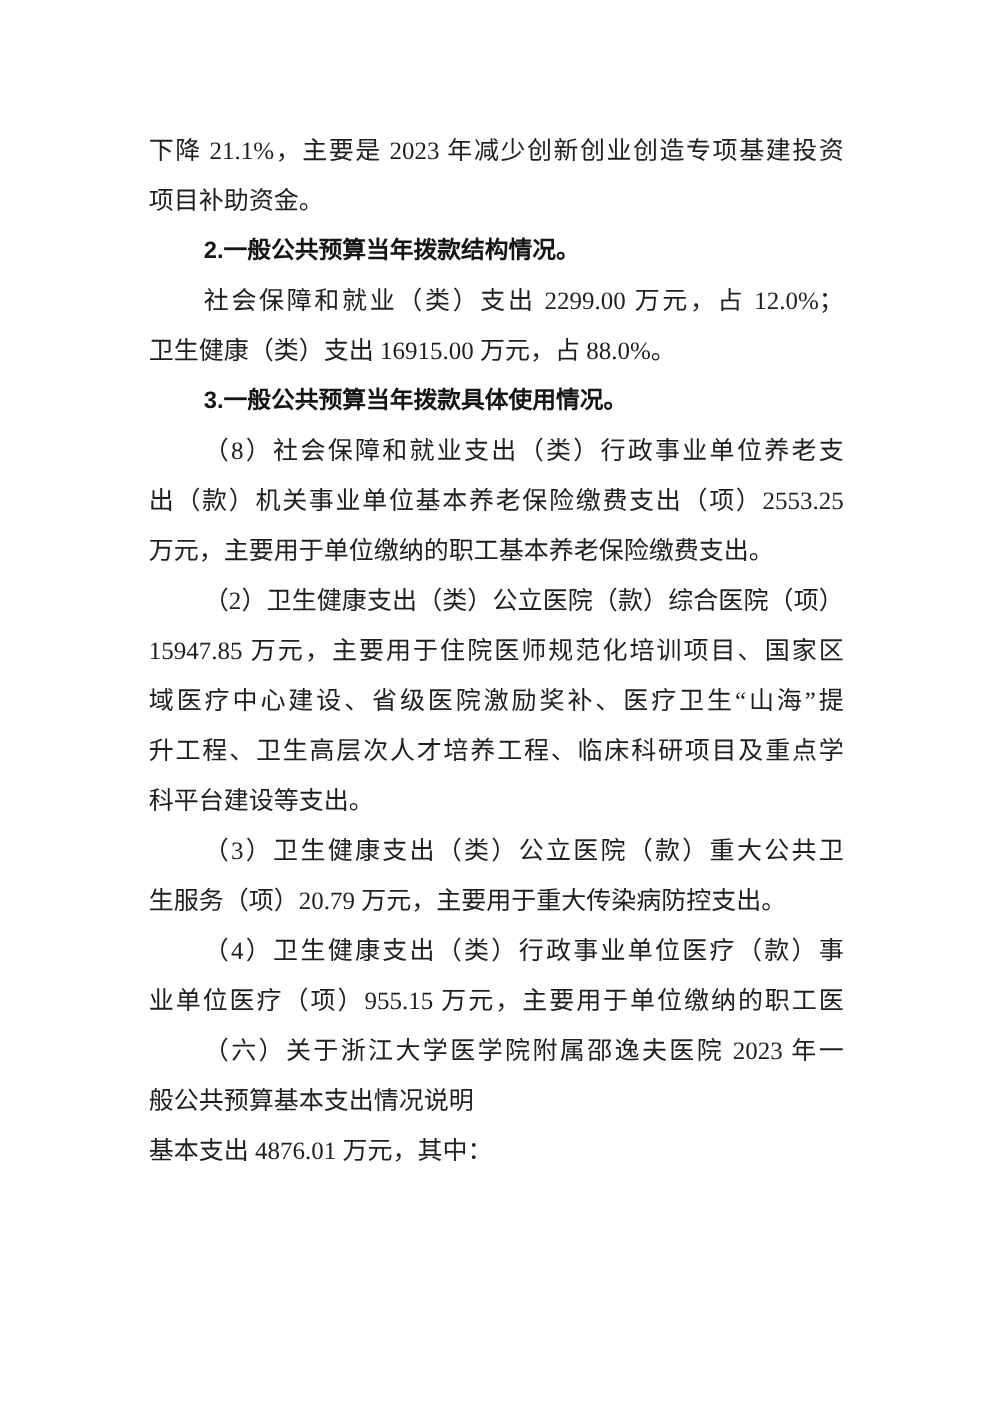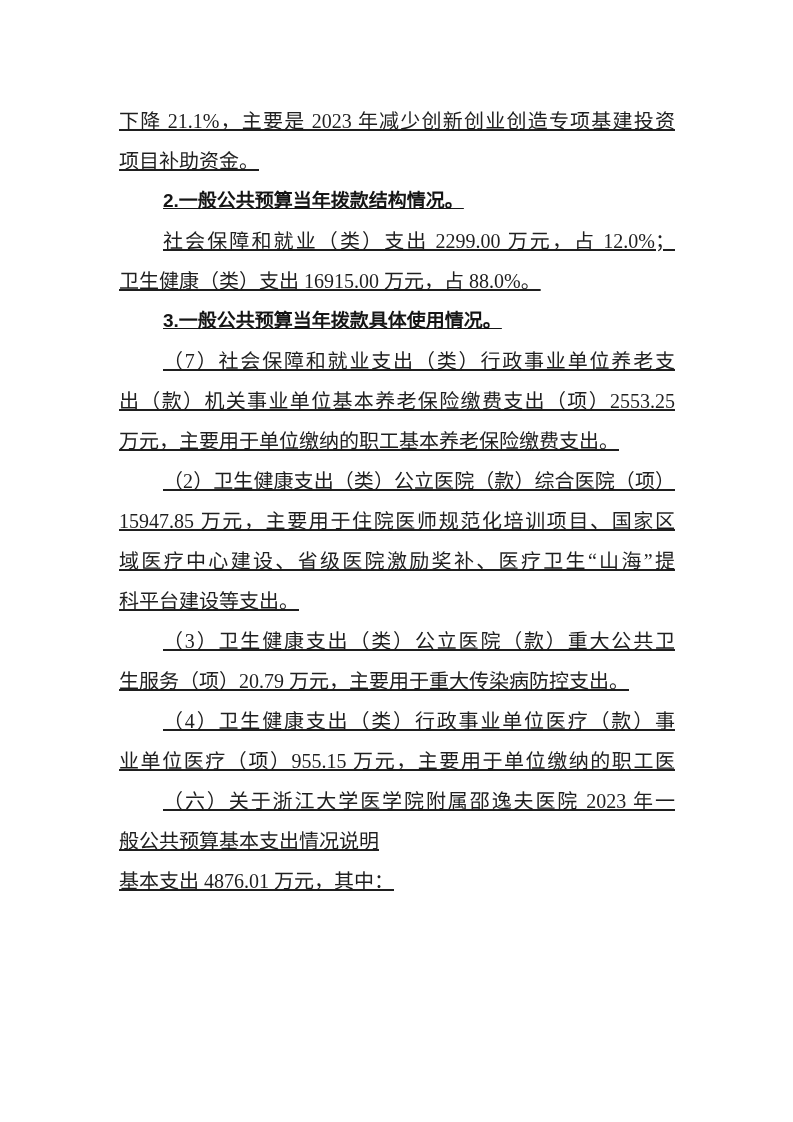--- a/index.html
+++ b/index.html
@@ -30,21 +30,20 @@
     height: 40px;
     line-height: 40px;
     font-size: 20px;
     color: #1f1f1f;
     text-align: justify;
     text-align-last: justify;
     text-justify: inter-character;
     overflow: hidden;
     white-space: pre;
     white-space: normal;
-    text-decoration: underline;
   }
   .line.end {
     text-align-last: left;
   }
   .line.indent {
     padding-left: 44px;
   }
   .para.heading .line {
     font-weight: 700;
     font-size: 19px;
@@ -65,28 +64,29 @@
         <div class="line indent end">2.一般公共预算当年拨款结构情况。</div>
       </div>
       <div class="para body">
         <div class="line indent">社会保障和就业（类）支出 2299.00 万元，占 12.0%；</div>
         <div class="line end">卫生健康（类）支出 16915.00 万元，占 88.0%。</div>
       </div>
       <div class="para heading">
         <div class="line indent end">3.一般公共预算当年拨款具体使用情况。</div>
       </div>
       <div class="para body">
-        <div class="line indent">（7）社会保障和就业支出（类）行政事业单位养老支</div>
+        <div class="line indent">（8）社会保障和就业支出（类）行政事业单位养老支</div>
         <div class="line">出（款）机关事业单位基本养老保险缴费支出（项）2553.25</div>
         <div class="line end">万元，主要用于单位缴纳的职工基本养老保险缴费支出。</div>
       </div>
       <div class="para body">
         <div class="line indent">（2）卫生健康支出（类）公立医院（款）综合医院（项）</div>
         <div class="line">15947.85 万元，主要用于住院医师规范化培训项目、国家区</div>
         <div class="line">域医疗中心建设、省级医院激励奖补、医疗卫生“山海”提</div>
+        <div class="line">升工程、卫生高层次人才培养工程、临床科研项目及重点学</div>
         <div class="line end">科平台建设等支出。</div>
       </div>
       <div class="para body">
         <div class="line indent">（3）卫生健康支出（类）公立医院（款）重大公共卫</div>
         <div class="line end">生服务（项）20.79 万元，主要用于重大传染病防控支出。</div>
       </div>
       <div class="para body">
         <div class="line indent">（4）卫生健康支出（类）行政事业单位医疗（款）事</div>
         <div class="line">业单位医疗（项）955.15 万元，主要用于单位缴纳的职工医</div>
       </div>

